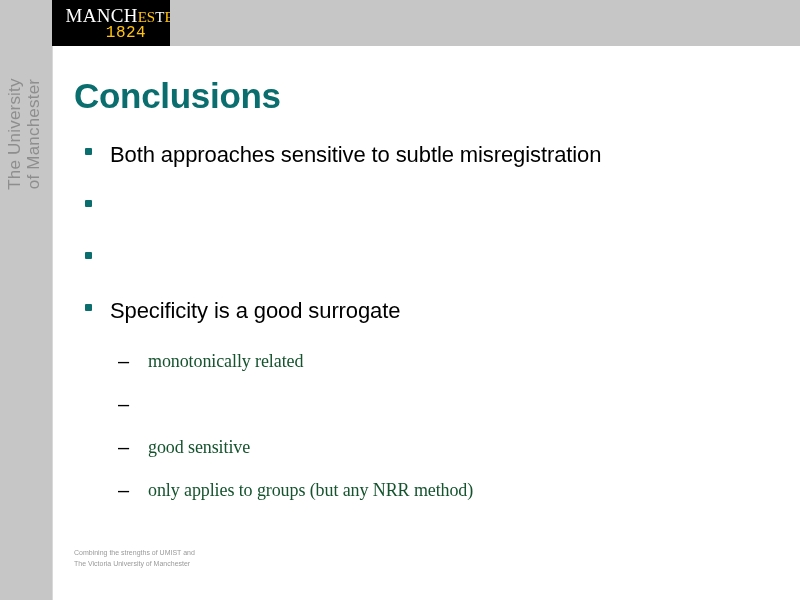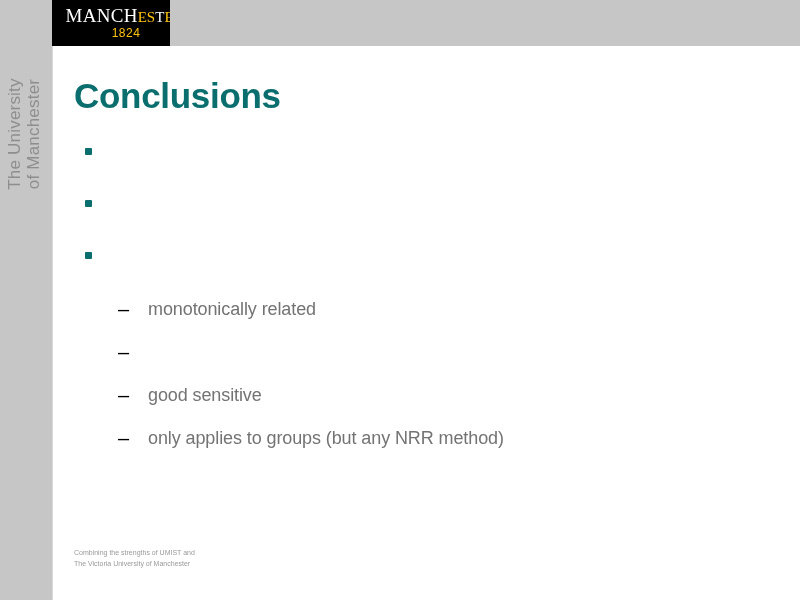--- a/index.html
+++ b/index.html
@@ -90,22 +90,22 @@
   #logo-wordmark .sm {
     font-size: 15px;
     letter-spacing: 0px;
   }
   #logo-year {
     position: absolute;
     left: 0;
     top: 25px;
     width: 148px;
     text-align: center;
-    font-family: Liberation Sans, sans-serif;
-    font-size: 12px;
+    font-family: Liberation Mono, monospace;
+    font-size: 16px;
     line-height: 16px;
     color: #ffc20e;
     letter-spacing: 0.5px;
   }
 
   
   #slide-title {
     position: absolute;
     left: 74px;
     top: 76px;
@@ -166,22 +166,22 @@
   .bullet-text-l1 {
     display: inline-block;
     color: #000000;
     font-family: "Liberation Sans", sans-serif;
     font-size: 22px;
     line-height: 26px;
     letter-spacing: -0.1px;
   }
   .bullet-text-l2 {
     display: inline-block;
-    color: #737373;
-    font-family: Liberation Sans, sans-serif;
+    color: #14532d;
+    font-family: Liberation Serif, serif;
     font-size: 18px;
     line-height: 22px;
     letter-spacing: -0.1px;
   }
 
   
   #footer {
     position: absolute;
     left: 74px;
     top: 547px;
@@ -212,30 +212,35 @@
     <div id="logo-wordmark"><span class="w">MANCH</span><span class="g sm">ES</span><span class="w sm">T</span><span class="g sm">E</span><span class="w">R</span></div>
     <div id="logo-year">1824</div>
   </div>
 
   <div id="slide-title">Conclusions</div>
 
   <div id="body-list">
 
     <div class="bullet-row level1">
       <span class="bullet-marker"></span>
-    </div>
-
-    <div class="bullet-row level1">
-      <span class="bullet-marker"></span>
-    </div>
-
-    <div class="bullet-row level1">
-      <span class="bullet-marker"></span>
-    </div>
-
+      <span class="bullet-text-l1">Both approaches sensitive to subtle misregistration</span>
+    </div>
+
+    <div class="bullet-row level1">
+      <span class="bullet-marker"></span>
+    </div>
+
+    <div class="bullet-row level1">
+      <span class="bullet-marker"></span>
+    </div>
+
+    <div class="bullet-row level1">
+      <span class="bullet-marker"></span>
+      <span class="bullet-text-l1">Specificity is a good surrogate</span>
+    </div>
 
     <div class="bullet-row level2">
       <span class="dash-marker">–</span>
       <span class="bullet-text-l2">monotonically related</span>
     </div>
 
     <div class="bullet-row level2">
       <span class="dash-marker">–</span>
     </div>
 

